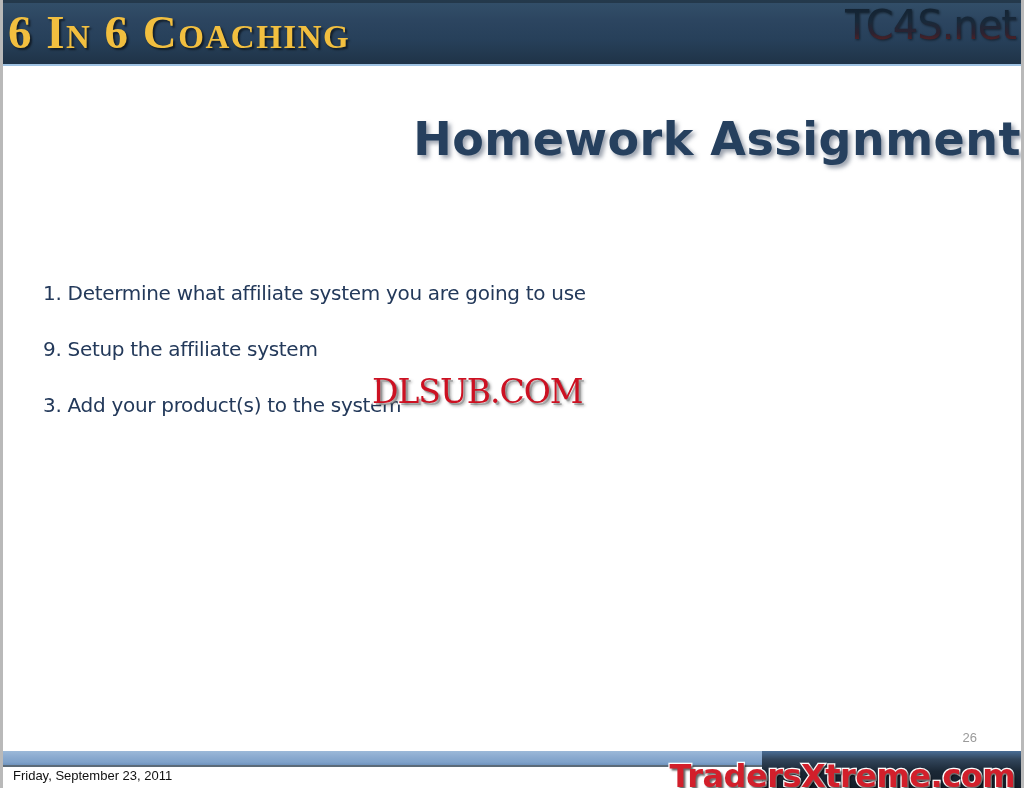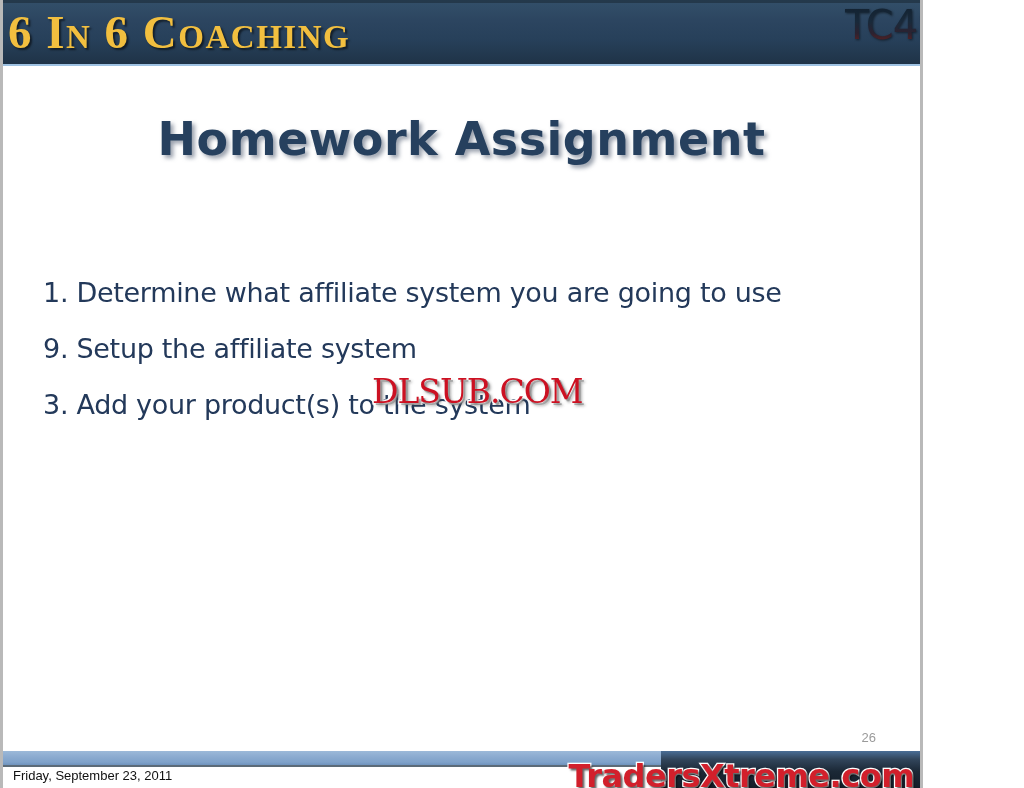--- a/index.html
+++ b/index.html
@@ -9,21 +9,21 @@
   }
   body {
     width: 1024px;
     height: 788px;
     overflow: hidden;
     font-family: "Liberation Sans", sans-serif;
   }
 
   .slide {
     position: relative;
-    width: 923px;
+    width: 1024px;
     height: 788px;
     background: #ffffff;
     box-sizing: border-box;
     border-left: 3px solid #b9b9b9;
     border-right: 3px solid #b9b9b9;
     overflow: hidden;
   }
 
   
   .header-band {
@@ -76,40 +76,40 @@
     text-shadow: none;
     filter: drop-shadow(1px 1px 1px rgba(0,0,0,0.5));
   }
 
   
   .slide-title {
     position: absolute;
     left: 0;
     right: 0;
     top: 112px;
-    text-align: center;
+    text-align: right;
     color: #26405e;
     font-family: "DejaVu Sans", sans-serif;
     font-size: 46px;
     font-weight: 700;
     letter-spacing: 0.5px;
     text-shadow: 3px 3px 4px rgba(120,130,145,0.75);
   }
 
   
   .body-list {
     position: absolute;
     left: 40px;
     top: 276px;
     width: 945px;
   }
   .body-item {
     color: #23395a;
     font-family: "DejaVu Sans", sans-serif;
-    font-size: 27px;
+    font-size: 20px;
     line-height: 34px;
     margin-bottom: 22px;
     white-space: nowrap;
     letter-spacing: -0.3px;
   }
 
   
   .watermark {
     position: absolute;
     left: 369px;

